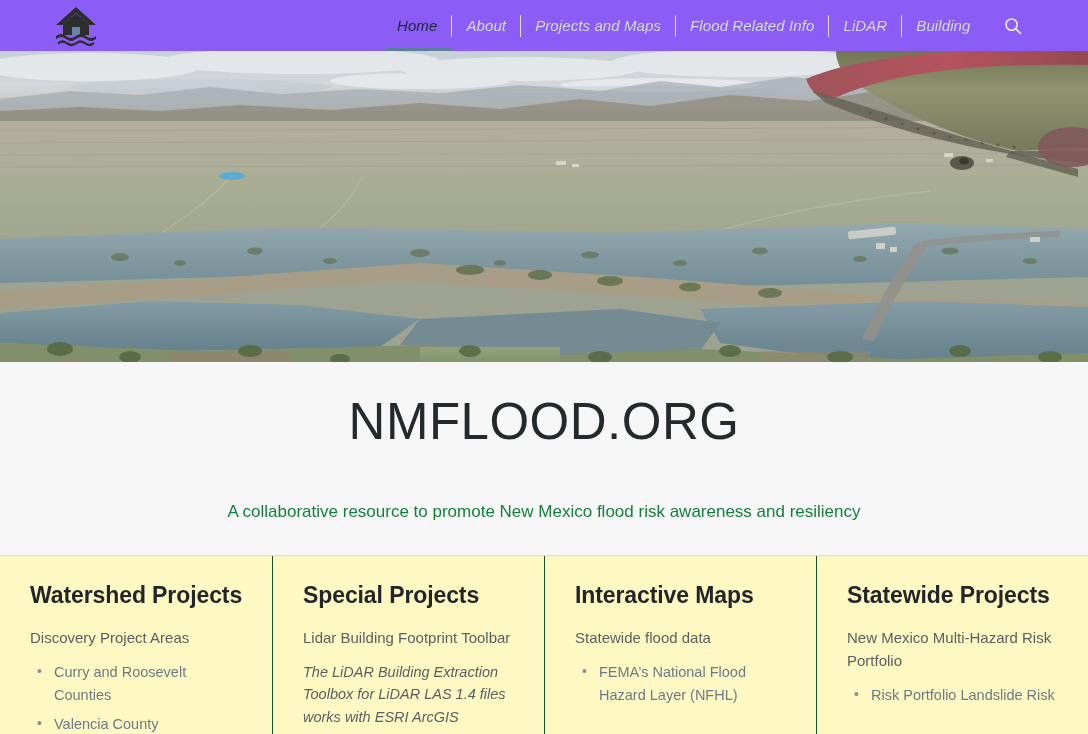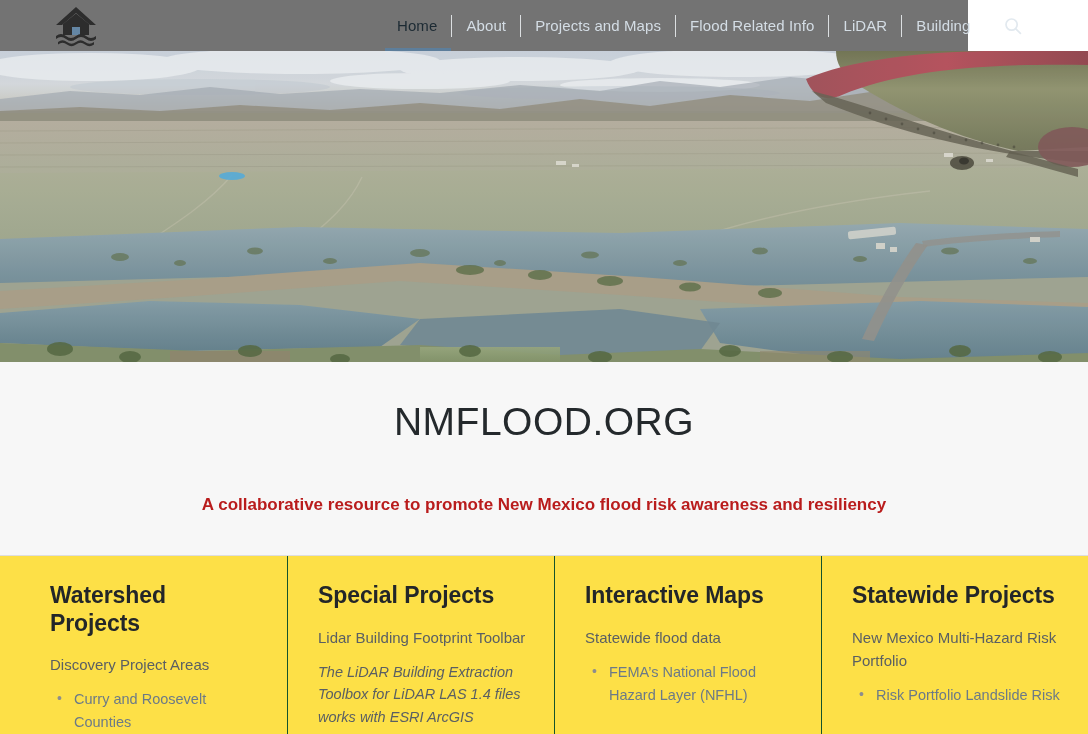--- a/index.html
+++ b/index.html
@@ -10,26 +10,27 @@
     height: 734px;
     overflow: hidden;
     background: #ffffff;
     font-family: "Liberation Sans", sans-serif;
     -webkit-font-smoothing: antialiased;
   }
 
   
   .site-header {
     position: relative;
-    width: 968px;
+    width: 1088px;
     height: 51px;
-    background: #737373;
+    background: #8b5cf6;
     display: flex;
     align-items: center;
     z-index: 20;
+    font-style: italic;
   }
 
   .brand-logo {
     position: absolute;
     left: 52px;
     top: 2px;
     width: 48px;
     height: 48px;
     display: block;
   }
@@ -96,44 +97,43 @@
   .intro {
     width: 1088px;
     height: 193px;
     background: #f7f7f7;
     display: flex;
     flex-direction: column;
     align-items: center;
     justify-content: center;
   }
   .intro-title {
-    font-size: 39px;
+    font-size: 51px;
     font-weight: 400;
     color: #24292c;
     letter-spacing: .5px;
     line-height: 1.15;
     margin-bottom: 14px;
   }
   .intro-subtitle {
     font-size: 17px;
-    font-weight: 700;
-    color: #b91c1c;
+    font-weight: 400;
+    color: #15803d;
     line-height: 1.4;
     margin-top: 34px;
   }
 
   
   .columns {
     width: 1088px;
     height: 179px;
-    background: #fde047;
+    background: #fef9c3;
     border-top: 1px solid #dedede;
     display: flex;
     overflow: hidden;
-    padding-left: 20px;
   }
   .column {
     flex: 1 1 25%;
     padding: 26px 28px 0 30px;
     border-left: 1px solid #14532d;
     overflow: hidden;
   }
   .column:first-child { border-left: none; }
 
   .col-title {

